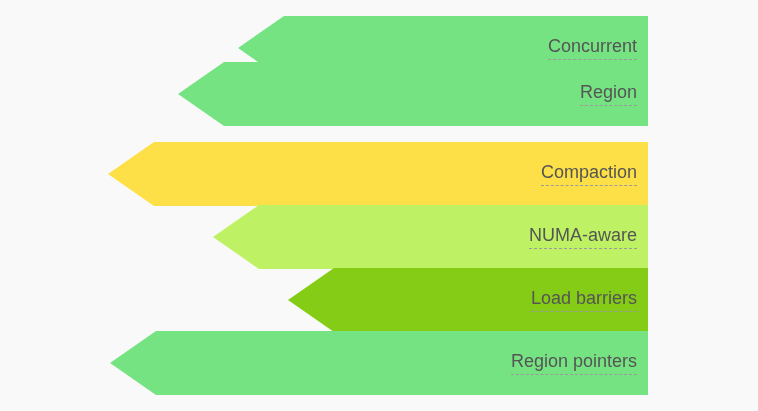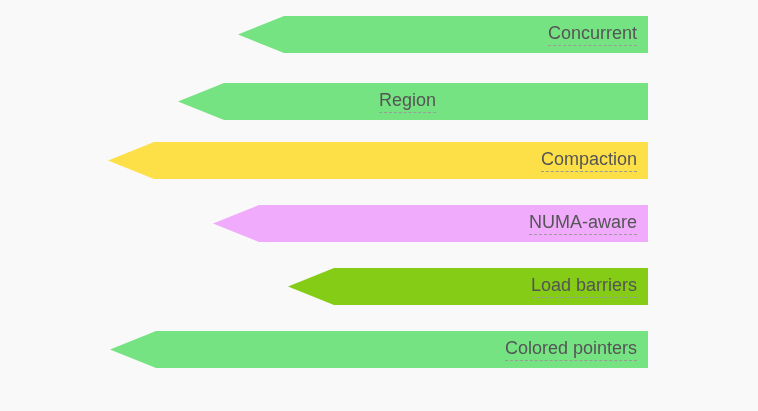--- a/index.html
+++ b/index.html
@@ -13,21 +13,21 @@
       overflow: hidden;
       font-family: "Liberation Sans", sans-serif;
     }
     .slide {
       position: absolute;
       inset: 0;
     }
     .arrow {
       position: absolute;
       right: 110px;
-      height: 37px;
+      height: 64px;
       clip-path: polygon(46px 0, 100% 0, 100% 100%, 46px 100%, 0 50%);
       display: flex;
       align-items: center;
       justify-content: flex-end;
       padding-right: 11px;
       box-sizing: border-box;
     }
     .arrow-label {
       font-size: 18px;
       line-height: 1.2;
@@ -37,29 +37,29 @@
     }
   </style>
 </head>
 <body style="background: rgb(249, 249, 249);">
 
 <div class="slide">
   <div id="arrow-list">
       <div class="arrow" style="left: 238px; top: 16px; background: rgb(118, 227, 131);">
         <span class="arrow-label" style="color: rgb(85, 85, 85); border-bottom-color: rgb(155, 155, 155);">Concurrent</span>
       </div>
-      <div class="arrow" style="left: 178px; top: 83px; background: rgb(118, 227, 131); justify-content: center;">
+      <div class="arrow" style="left: 178px; top: 62px; background: rgb(118, 227, 131);">
         <span class="arrow-label" style="color: rgb(85, 85, 85); border-bottom-color: rgb(155, 155, 155);">Region</span>
       </div>
       <div class="arrow" style="left: 108px; top: 142px; background: #fde047;">
         <span class="arrow-label" style="color: rgb(85, 85, 85); border-bottom-color: rgb(155, 155, 155);">Compaction</span>
       </div>
-      <div class="arrow" style="left: 213px; top: 205px; background: #f0abfc;">
+      <div class="arrow" style="left: 213px; top: 205px; background: #bef264;">
         <span class="arrow-label" style="color: rgb(85, 85, 85); border-bottom-color: rgb(155, 155, 155);">NUMA-aware</span>
       </div>
       <div class="arrow" style="left: 288px; top: 268px; background: #84cc16;">
         <span class="arrow-label" style="color: rgb(85, 85, 85); border-bottom-color: rgb(155, 155, 155);">Load barriers</span>
       </div>
       <div class="arrow" style="left: 110px; top: 331px; background: rgb(118, 227, 131);">
-        <span class="arrow-label" style="color: rgb(85, 85, 85); border-bottom-color: rgb(155, 155, 155);">Colored pointers</span>
+        <span class="arrow-label" style="color: rgb(85, 85, 85); border-bottom-color: rgb(155, 155, 155);">Region pointers</span>
       </div>
     </div>
 </div>
 
 </body></html>

